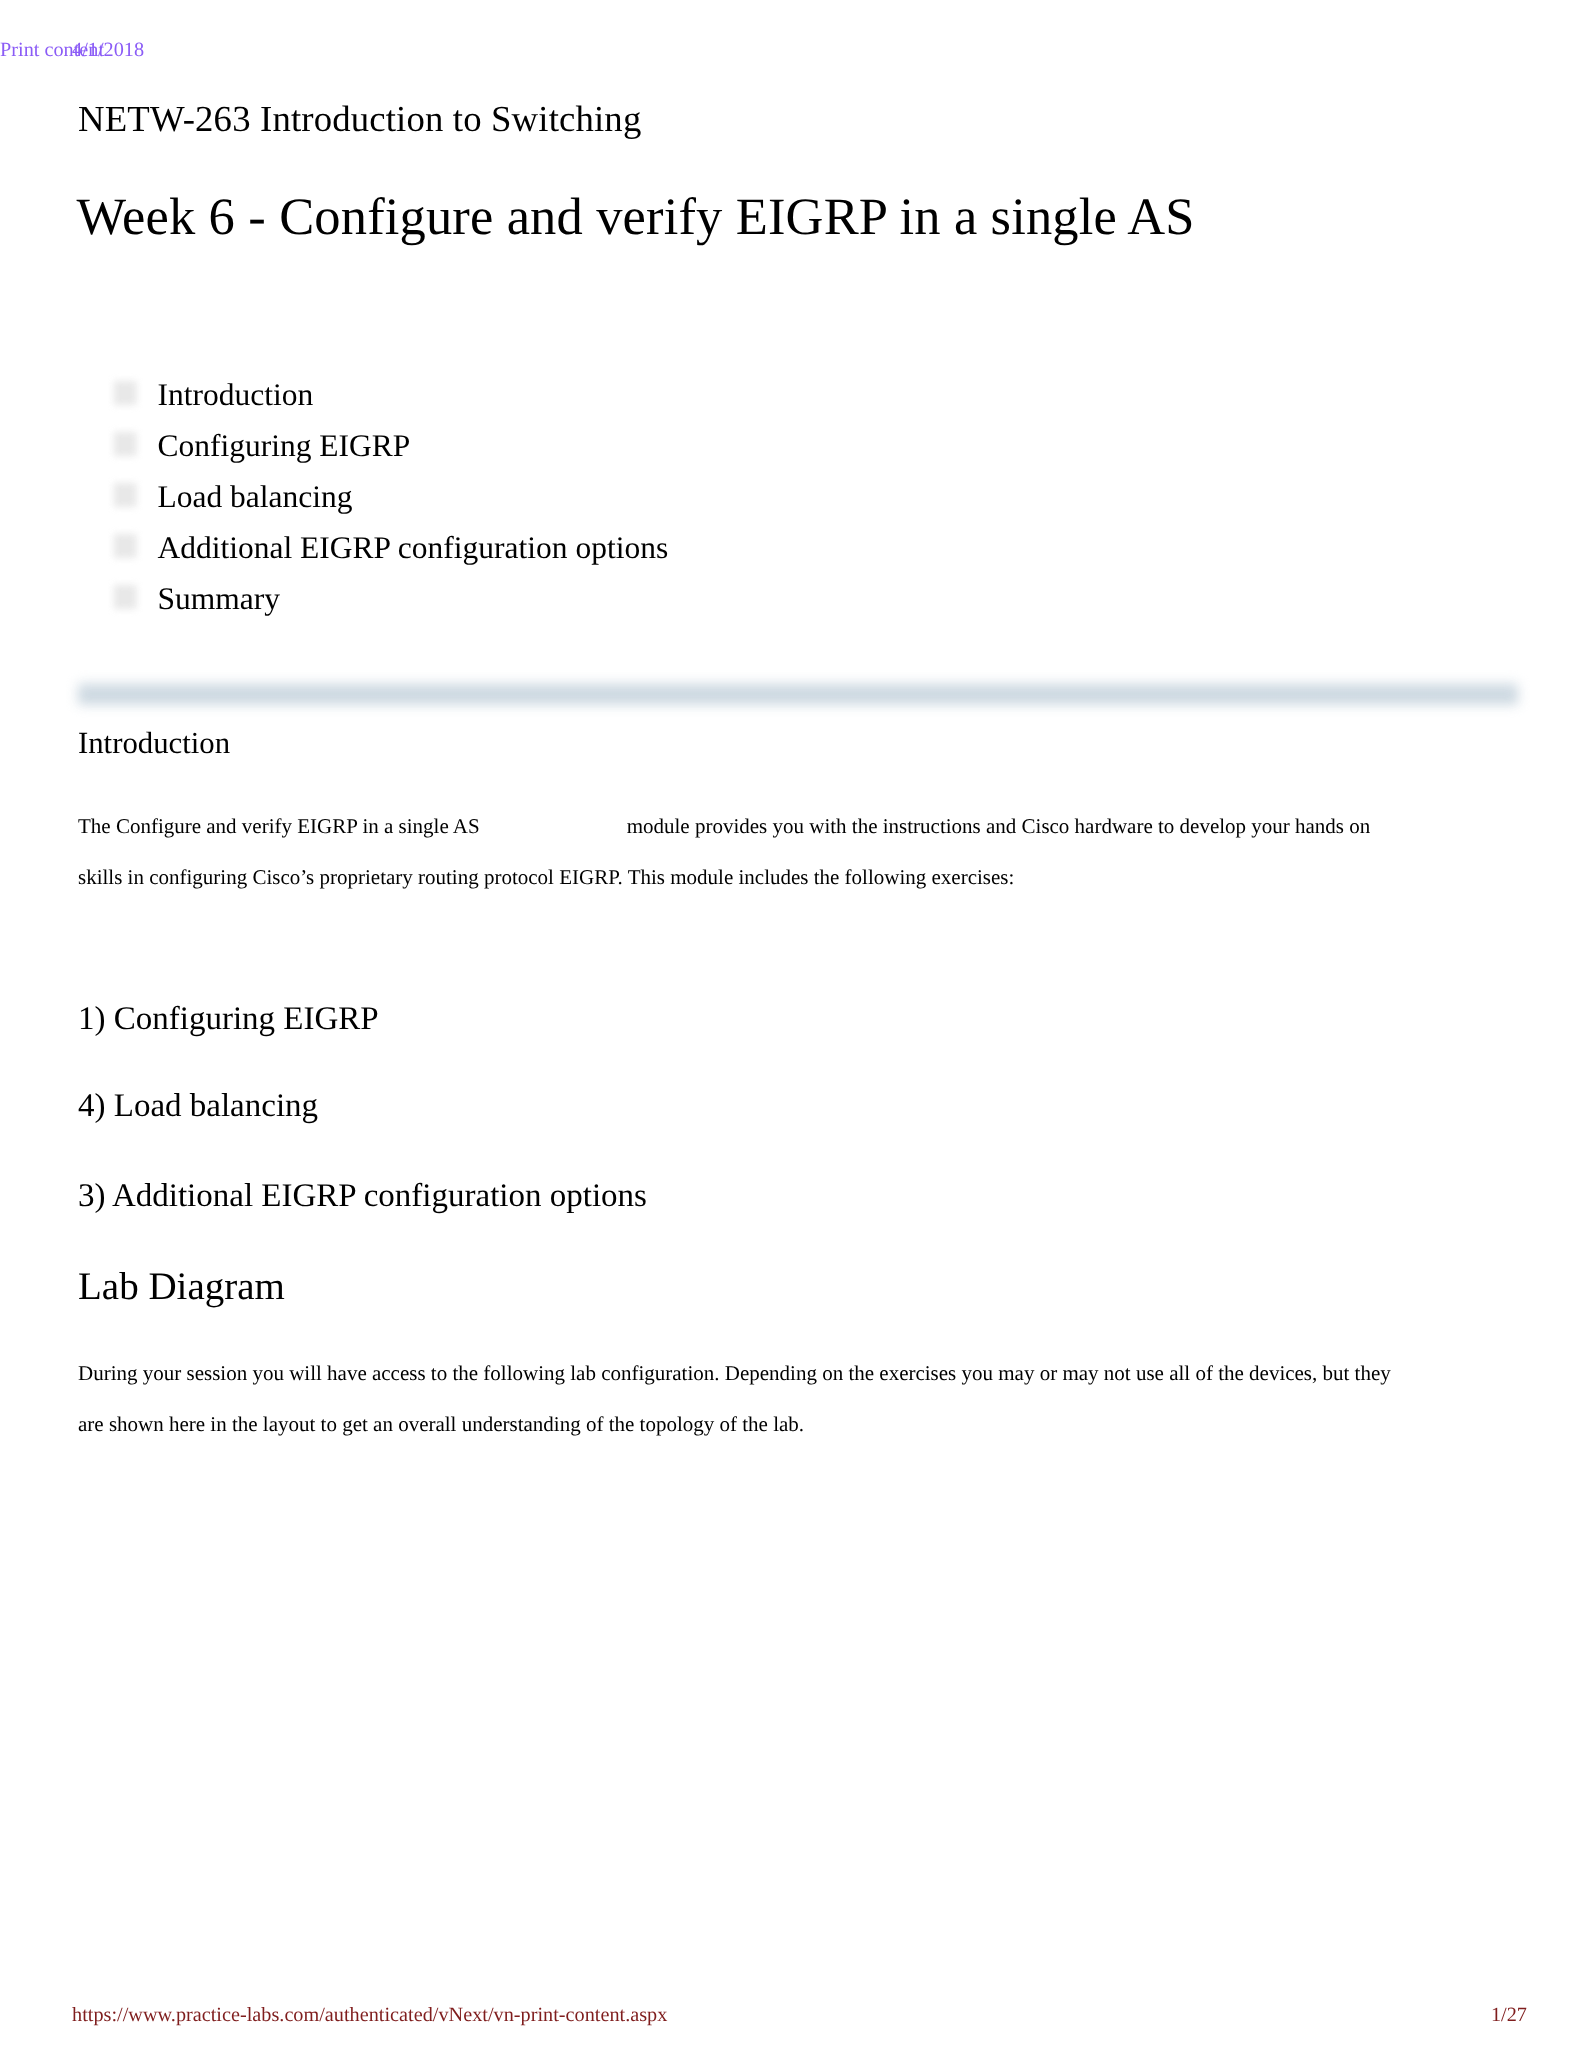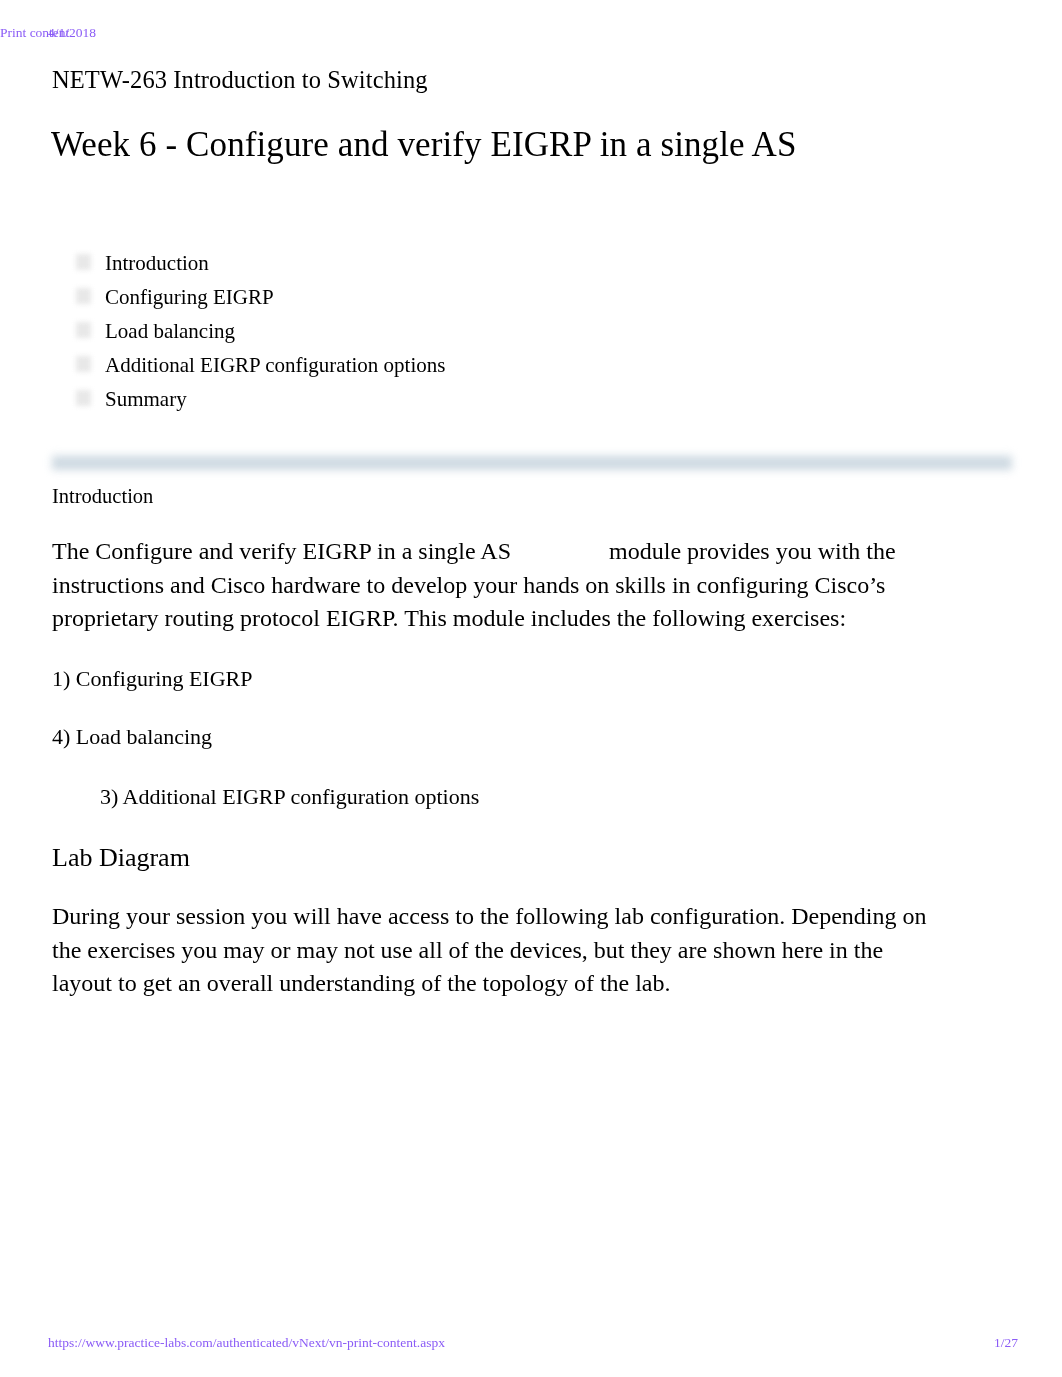--- a/index.html
+++ b/index.html
@@ -137,21 +137,21 @@
     font-weight: normal;
     margin: 0;
     white-space: nowrap;
   }
 
   
   .body-par {
     position: absolute;
     left: 52px;
     margin: 0;
-    font-size: 24px;
+    font-size: 14px;
     line-height: 33.5px;
     text-align: left;
   }
   .par-intro { top: 535px; width: 880px; }
   .par-lab   { top: 900px; width: 890px; }
 
   .gap-span {
     display: inline-block;
     width: 98px;
   }
@@ -159,32 +159,32 @@
   .num-item {
     position: absolute;
     left: 52px;
     margin: 0;
     font-size: 22px;
     line-height: 33.5px;
     white-space: nowrap;
   }
   .num-1 { top: 662px; }
   .num-2 { top: 720px; }
-  .num-3 { top: 780px; margin-left: 48px; }
+  .num-3 { top: 780px; }
 
   
   .print-footer {
     position: absolute;
     left: 0;
     top: 1333px;
     width: 1062px;
     height: 20px;
     font-size: 13.5px;
     line-height: 20px;
-    color: #8b5cf6;
+    color: #7f1d1d;
   }
   .print-footer .ftr-url {
     position: absolute;
     left: 48px;
     top: 0;
     white-space: nowrap;
   }
   .print-footer .ftr-page {
     position: absolute;
     right: 44px;

